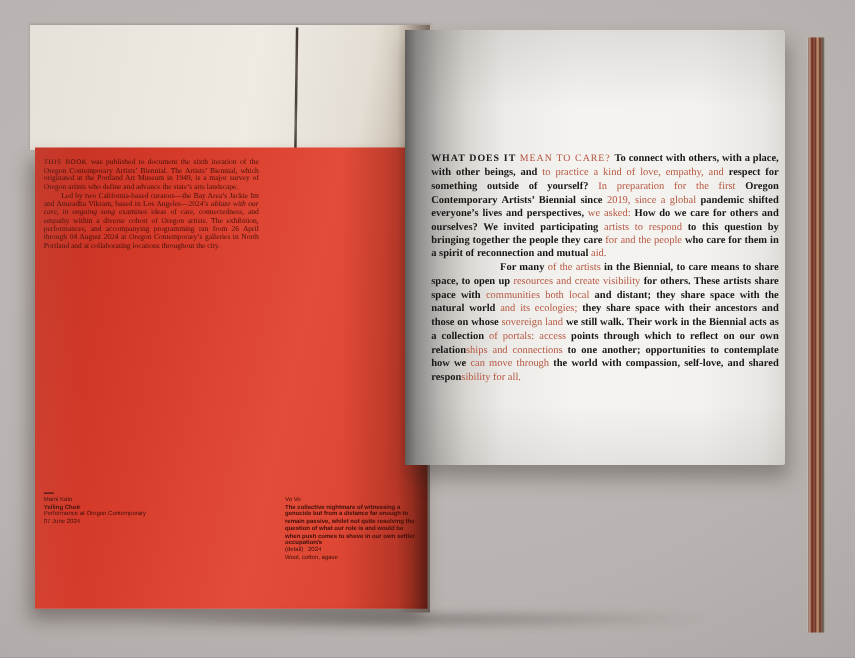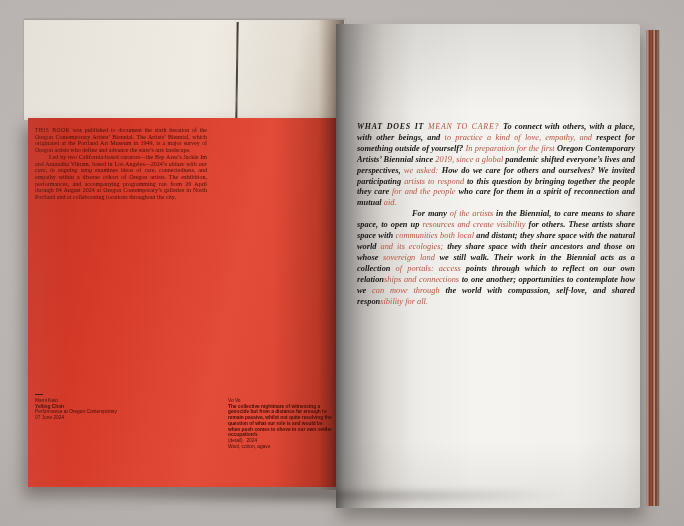--- a/index.html
+++ b/index.html
@@ -28,23 +28,23 @@
   .caption{position:absolute;color:#3f0f08;font-family:"Liberation Sans",sans-serif;
     font-size:4.8px;line-height:5.7px;}
   .cap1{left:7px;top:276px;width:95px;}
   .cap2{left:200px;top:280px;width:108px;}
   .cap-rule{width:8px;border-top:1px solid #3f0f08;margin-bottom:3px;}
   .cap-bold{font-weight:bold;}
   
   .gutter{position:absolute;left:318px;top:20px;width:26px;height:470px;
     background:linear-gradient(to right,rgba(60,25,15,0) 0%,rgba(55,22,12,.26) 55%,rgba(32,14,8,.45) 100%);}
   
-  .right-page{position:absolute;left:336px;top:24px;width:304px;height:484px;border-radius:0 2px 2px 0;
+  .right-page{position:absolute;left:324px;top:24px;width:304px;height:348px;border-radius:0 2px 2px 0;
     background:linear-gradient(to right,#5f5d5b 0%,#8c8a88 3%,#b8b5b2 9%,#d9d6d2 16%,#ecebe8 26%,#f4f3f0 45%,#f3f2ef 78%,#e9e7e4 94%,#dcd9d5 100%);
-    box-shadow:3px 10px 16px rgba(40,34,28,.35);font-style:italic;}
+    box-shadow:3px 10px 16px rgba(40,34,28,.35);}
   .right-page::before{content:"";position:absolute;inset:0;pointer-events:none;
     background:linear-gradient(to bottom,rgba(110,105,100,.16),rgba(110,105,100,0) 18%,rgba(110,105,100,0) 86%,rgba(110,105,100,.12));}
   .essay{position:absolute;left:21px;top:98px;width:278px;
     font-size:8.4px;line-height:10.9px;text-align:justify;}
   .essay p{margin:0;}
   .essay .p2{text-indent:55px;}
   .seg-dark{color:#191715;font-weight:bold;}
   .seg-red{color:#b6553f;}
   .seg-caps{letter-spacing:.1em;font-size:7.9px;}
   

